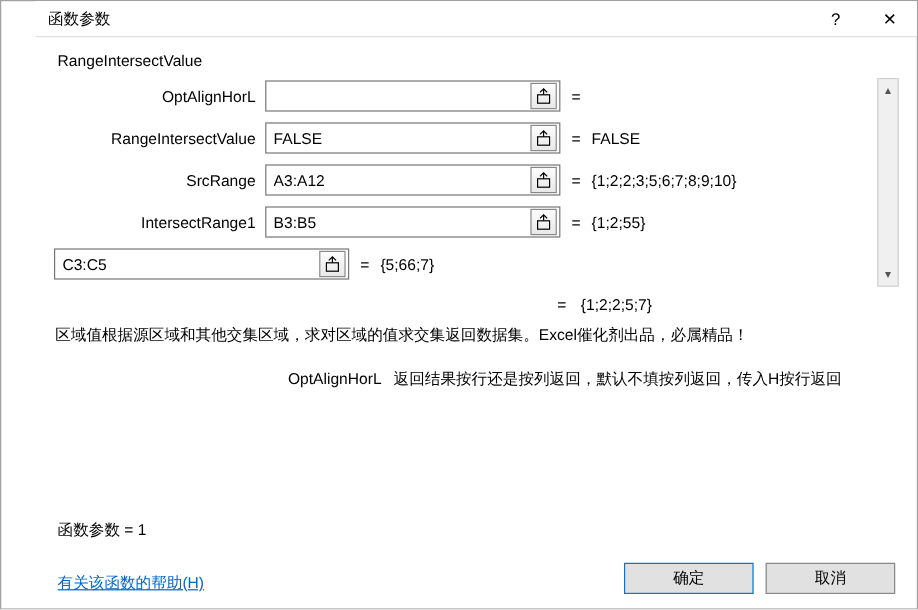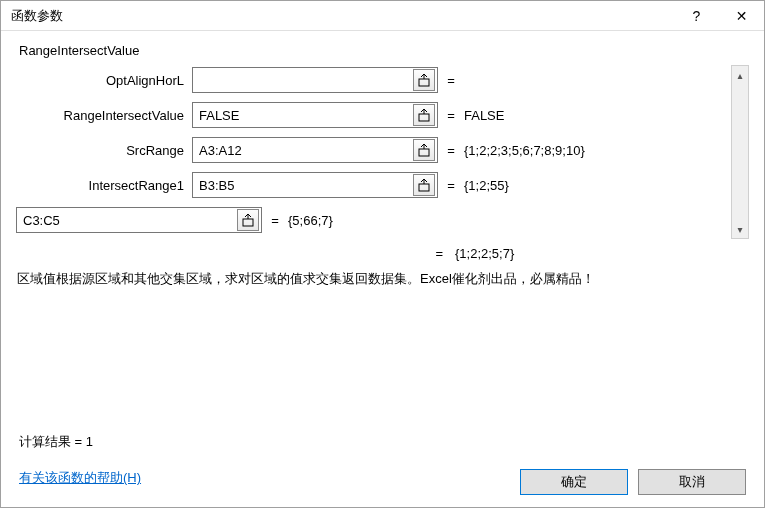--- a/index.html
+++ b/index.html
@@ -10,20 +10,21 @@
     background: #fff;
     color: #000;
   }
   .window {
     width: 765px;
     height: 508px;
     border: 1px solid #a0a0a0;
     display: flex;
     flex-direction: column;
     background: #fff;
+    padding-left: 29px;
   }
   .titlebar {
     height: 30px;
     display: flex;
     align-items: center;
     background: #fff;
     border-bottom: 1px solid #e0e0e0;
     position: relative;
   }
   .titlebar .title {
@@ -165,21 +166,21 @@
     display: flex;
     flex-direction: column;
     margin-top: auto;
   }
   .calc-line {
     font-size: 13px;
     padding: 10px 4px 10px 4px;
   }
   .footer {
     display: flex;
-    align-items: flex-start;
+    align-items: flex-end;
     padding: 8px 4px 12px 4px;
   }
   .help-link {
     color: #0066cc;
     text-decoration: underline;
     cursor: pointer;
     font-size: 13px;
   }
   .footer-spacer { flex: 1; }
   .btn {
@@ -299,24 +300,27 @@
       </div>
     </div>
 
     <div class="result-line">
       <div class="eq-spacer">=</div>
       <div>{1;2;2;5;7}</div>
     </div>
 
     <div class="desc">区域值根据源区域和其他交集区域，求对区域的值求交集返回数据集。Excel催化剂出品，必属精品！</div>
 
+    <div class="arg-help">
+      <span class="arg-name">OptAlignHorL</span><span>返回结果按行还是按列返回，默认不填按列返回，传入H按行返回</span>
+    </div>
 
     <div class="bottom">
       <div class="calc-line">
-        <span>计算结果 = </span>
+        <span>函数参数 = </span>
         <span>1</span>
       </div>
       <div class="footer">
         <span class="help-link">有关该函数的帮助(H)</span>
         <div class="footer-spacer"></div>
         <button class="btn primary">确定</button>
         <button class="btn">取消</button>
       </div>
     </div>
 

